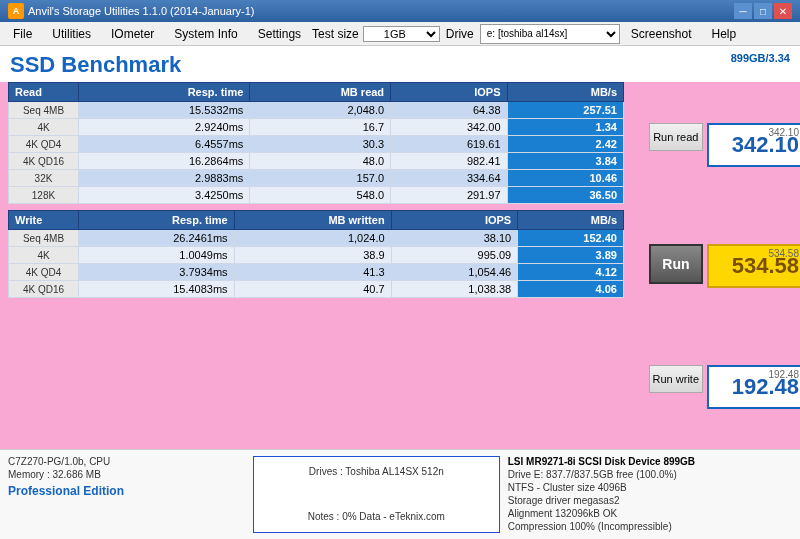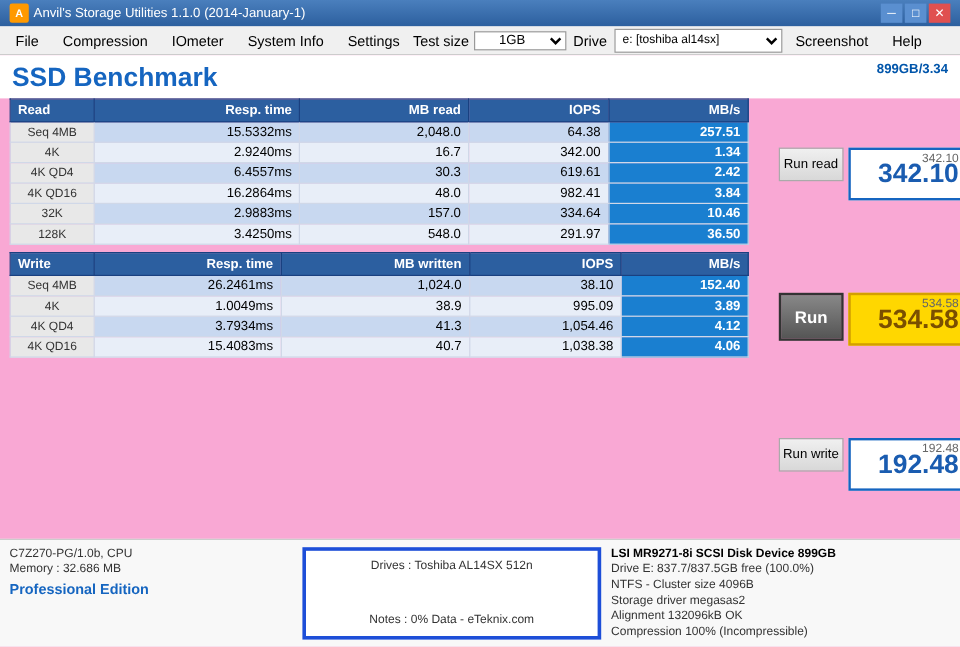--- a/index.html
+++ b/index.html
@@ -162,42 +162,42 @@
     .bottom-info {
       display: flex;
       border-top: 1px solid #ccc;
       background: #f8f8f8;
       padding: 6px 8px;
       gap: 8px;
       height: 90px;
       font-size: 10px;
     }
     .info-col { flex: 1; }
-    .info-col-center { flex: 1; text-align: center; display: flex; flex-direction: column; justify-content: center; border: 3px solid #1d4ed8; padding: 4px; background: white; gap: 32px; }
+    .info-col-center { flex: 1; text-align: center; display: flex; flex-direction: column; justify-content: center; border: 1px solid #1d4ed8; padding: 4px; background: white; gap: 32px; }
     .info-col-right { flex: 1.2; }
     .pro-edition { color: #1565c0; font-weight: bold; font-size: 12px; margin-top: 4px; }
     .info-line { margin-bottom: 2px; color: #333; }
     .info-highlight { font-weight: bold; color: #000; }
   </style>
 </head>
 <body>
 
 <div class="title-bar">
   <div class="icon">A</div>
   <span class="title">Anvil's Storage Utilities 1.1.0 (2014-January-1)</span>
   <div class="win-controls">
     <button class="win-btn">─</button>
     <button class="win-btn">□</button>
     <button class="win-btn close">✕</button>
   </div>
 </div>
 
 <div class="menu-bar">
   <span class="menu-item">File</span>
-  <span class="menu-item">Compression</span>
+  <span class="menu-item">Utilities</span>
   <span class="menu-item">IOmeter</span>
   <span class="menu-item">System Info</span>
   <span class="menu-item">Settings</span>
   <div class="test-size-group">
     <span>Test size</span>
     <select class="test-size-select">
       <option>1GB</option>
       <option>4GB</option>
     </select>
   </div>

